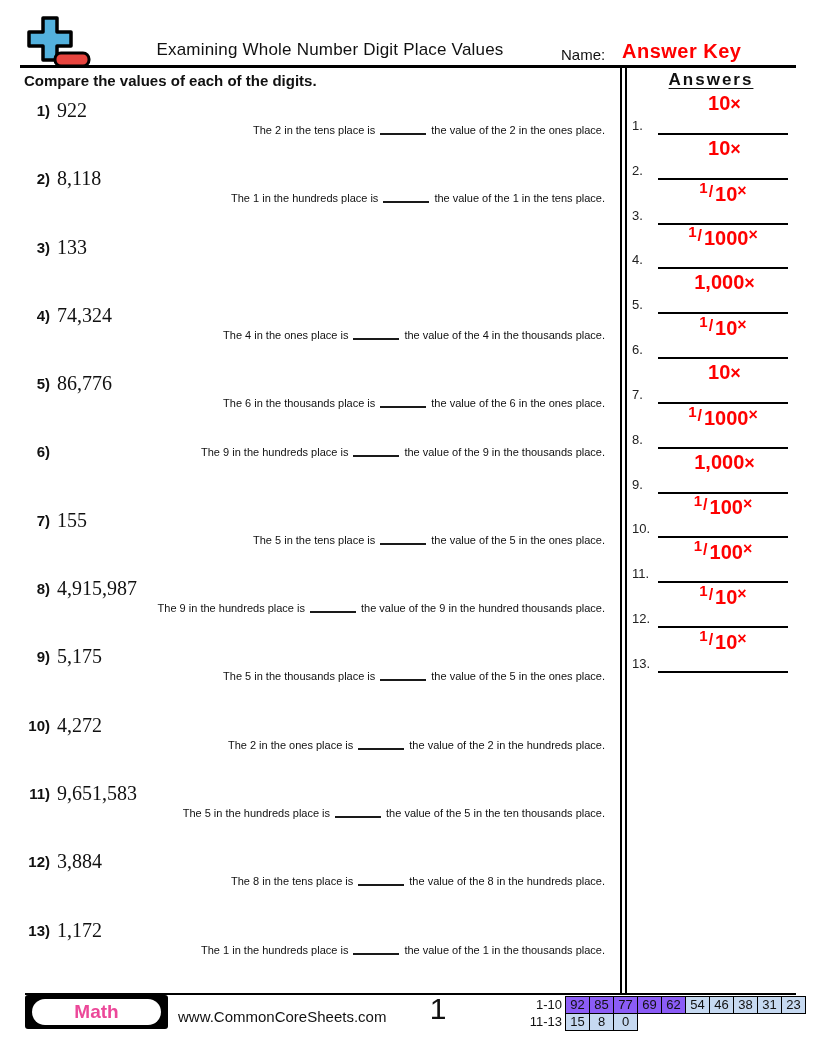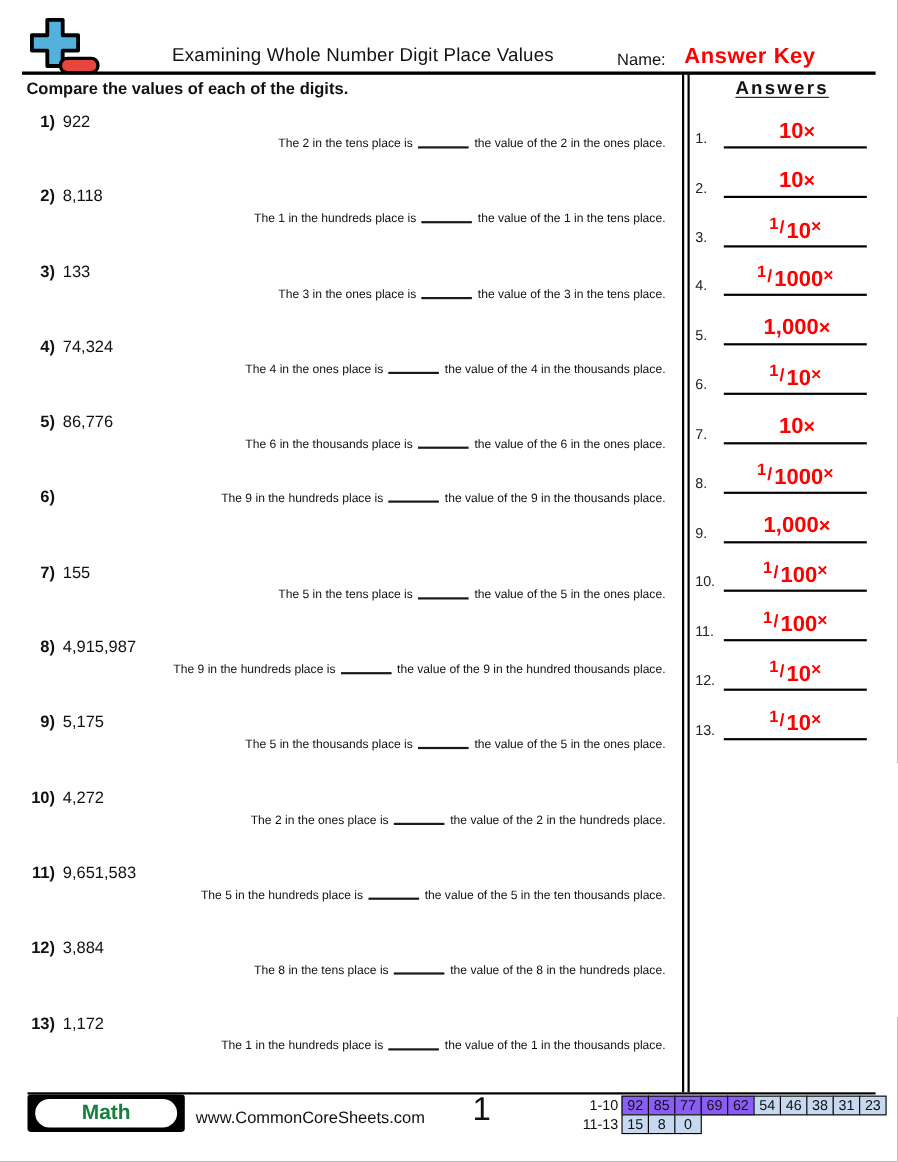--- a/index.html
+++ b/index.html
@@ -29,61 +29,61 @@
     border-left:2px solid #000; border-right:2px solid #000;
   }
 
   
   .questions { position:absolute; left:0; top:101px; width:616px; }
   .question { position:relative; height:68.3px; padding-left:57px; box-sizing:border-box; }
   .q-num {
     position:absolute; left:0; top:0; width:50px;
     text-align:right; font-weight:bold; font-size:15px; line-height:19px;
   }
-  .q-value { font-size:15px; line-height:19px; }
+  .q-value { font-size:20px; line-height:19px;font-family:Liberation Serif, serif; }
   .q-text  { font-size:11px; line-height:19px; width:548px;text-align:right; }
   .blank {
     display:inline-block; width:46px; height:13px;
     border-bottom:2px solid #1a1a1a; margin:0 5px -1px 5px;
   }
 
   
   .answers-title {
     position:absolute; left:627px; top:70px; width:168px; text-align:center;
     font-size:17px; font-weight:bold; letter-spacing:2px;
     text-decoration:underline; text-underline-offset:3px;
   }
   .answers-list { position:absolute; left:630px; top:90px; width:166px; }
   .answer-row { position:relative; height:44.85px; }
   .answer-label { position:absolute; left:2px; bottom:2px; font-size:13px; color:#222; }
   .answer-field {
     position:absolute; left:28px; right:8px; bottom:0;
     border-bottom:2px solid #000; text-align:center;
   }
   .answer-text {
-    display:inline-block; padding-bottom:2px;
+    display:inline-block; padding-bottom:18px;
     color:#fe0000; font-weight:bold; font-size:20px; line-height:20px;
     white-space:nowrap;
   }
   .frac-num   { font-size:15px; position:relative; top:-7px; margin-right:1px; }
   .frac-slash { font-size:16px; position:relative; top:-3px; margin-right:2px; }
   .mult       { font-size:18px; }
   .answer-text.frac .base { position:relative; top:1px; }
   .answer-text.frac .mult { position:relative; top:-4px; font-size:16px; }
 
   
   .footer-line { position:absolute; left:25px; top:993px; width:771px; height:2px; background:#000; }
   .math-box {
     position:absolute; left:25px; top:995px; width:143px; height:34px;
     background:#000; border-radius:3px;
   }
   .math-oval {
     position:absolute; left:7px; right:7px; top:4px; bottom:4px;
     background:#fff; border-radius:14px;
-    text-align:center; font-size:19px; font-weight:bold; line-height:26px; color:#15803d;
+    text-align:center; font-size:19px; font-weight:bold; line-height:26px; color:#ec4899;
   }
   .website { position:absolute; left:178px; top:1008px; font-size:15px; }
   .page-num { position:absolute; left:418px; top:992px; width:40px; text-align:center; font-size:30px; }
 
   .grade-table { position:absolute; left:520px; top:996px; }
   .grade-row { display:flex; height:18px; }
   .grade-row + .grade-row { margin-top:-1px; }
   .grade-label { width:42px; text-align:right; padding-right:4px; font-size:13px; line-height:18px; }
   .grade-cell {
     width:23px; height:16px; border:1px solid #000; margin-left:-1px;
@@ -117,21 +117,20 @@
       <div class="q-text"><span>The 2 in the tens place is</span><span class="blank"></span><span>the value of the 2 in the ones place.</span></div>
     </div>
     <div class="question">
       <span class="q-num">2)</span>
       <div class="q-value">8,118</div>
       <div class="q-text"><span>The 1 in the hundreds place is</span><span class="blank"></span><span>the value of the 1 in the tens place.</span></div>
     </div>
     <div class="question">
       <span class="q-num">3)</span>
       <div class="q-value">133</div>
-      <div class="q-text"><span>The 3 in the ones place is</span><span class="blank"></span><span>the value of the 3 in the tens place.</span></div>
     </div>
     <div class="question">
       <span class="q-num">4)</span>
       <div class="q-value">74,324</div>
       <div class="q-text"><span>The 4 in the ones place is</span><span class="blank"></span><span>the value of the 4 in the thousands place.</span></div>
     </div>
     <div class="question">
       <span class="q-num">5)</span>
       <div class="q-value">86,776</div>
       <div class="q-text"><span>The 6 in the thousands place is</span><span class="blank"></span><span>the value of the 6 in the ones place.</span></div>

